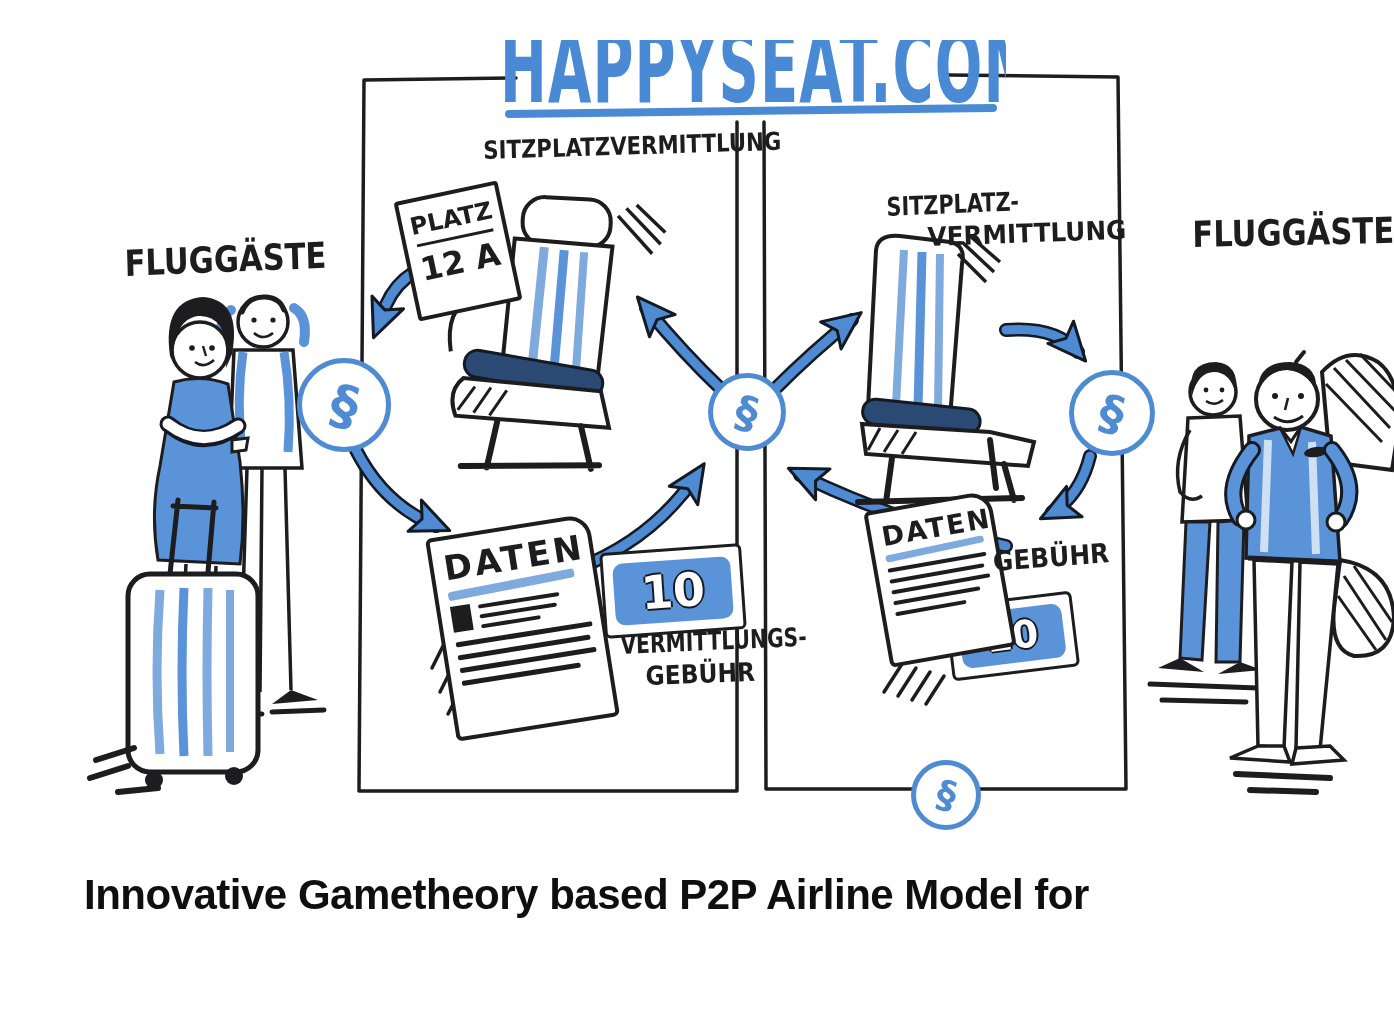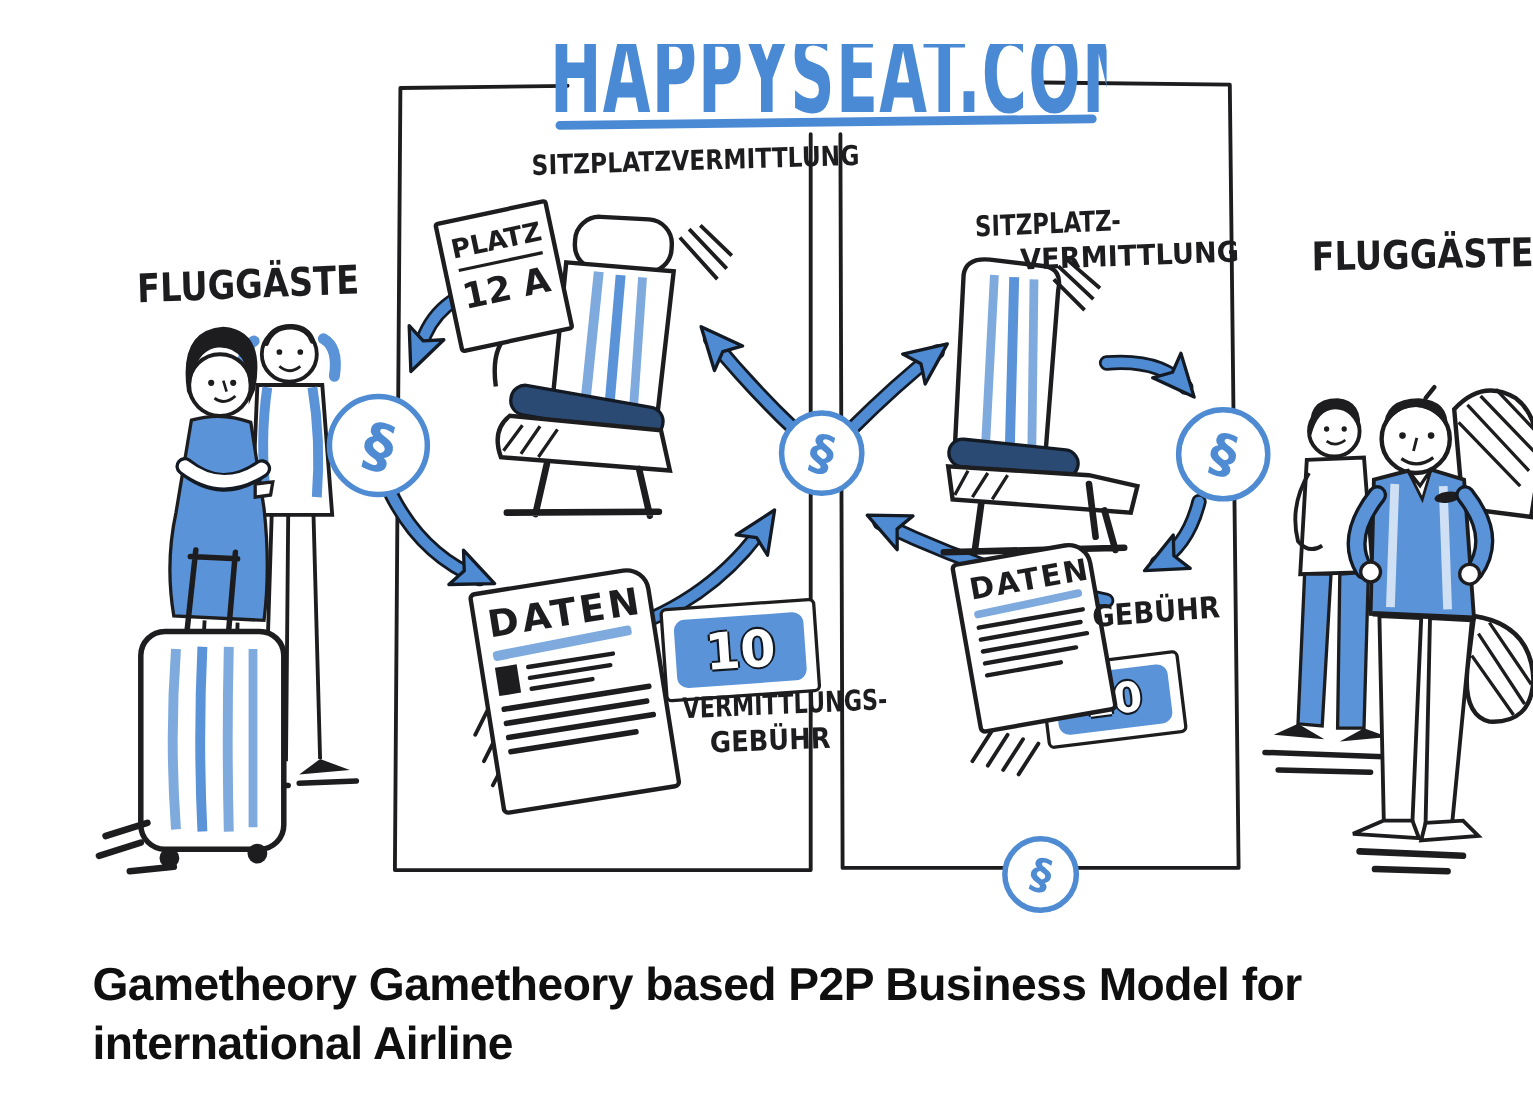--- a/index.html
+++ b/index.html
@@ -280,15 +280,14 @@
   <span>§</span>
 </div>
 <div class="abs sign-circle" style="left:1069px;top:370px;width:86px;height:86px;font-size:48px;">
   <span>§</span>
 </div>
 <div class="abs sign-circle" style="left:911px;top:760px;width:70px;height:70px;font-size:38px;">
   <span>§</span>
 </div>
 
 <div class="abs" id="caption">
-  <div>Gametheory Gametheory based P2P Business Model for</div>
-  <div>international Airline</div>
+  <div>Innovative Gametheory based P2P Airline Model for</div>
 </div>
 
 </body></html>

